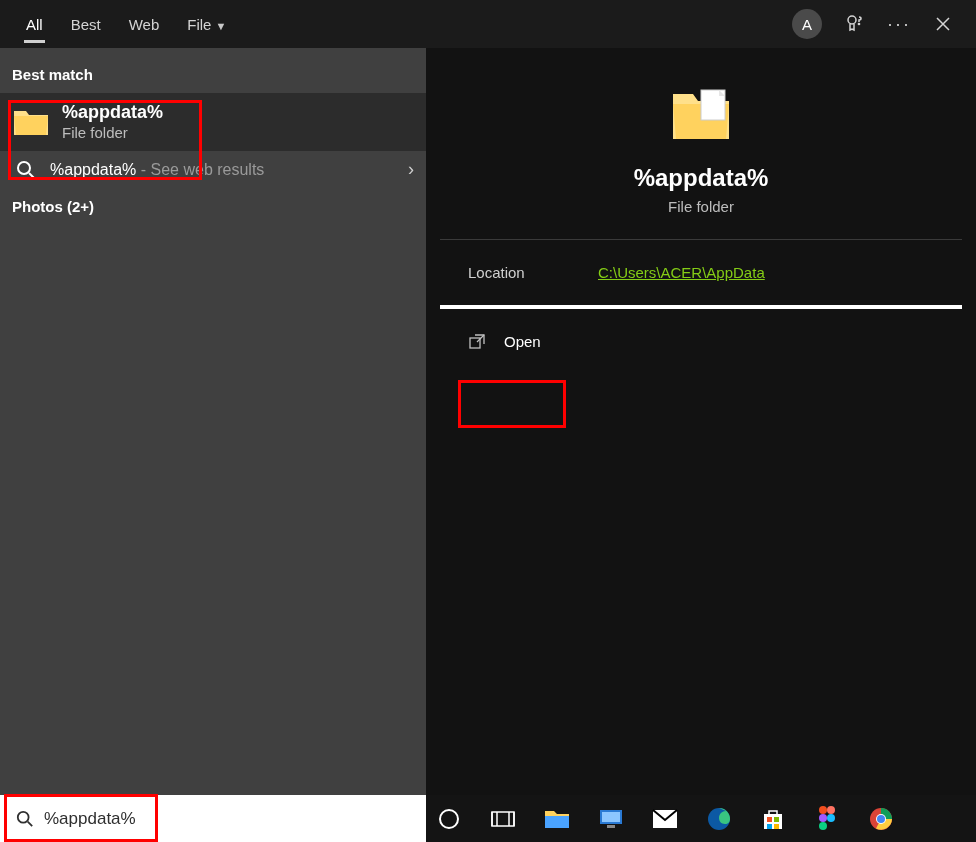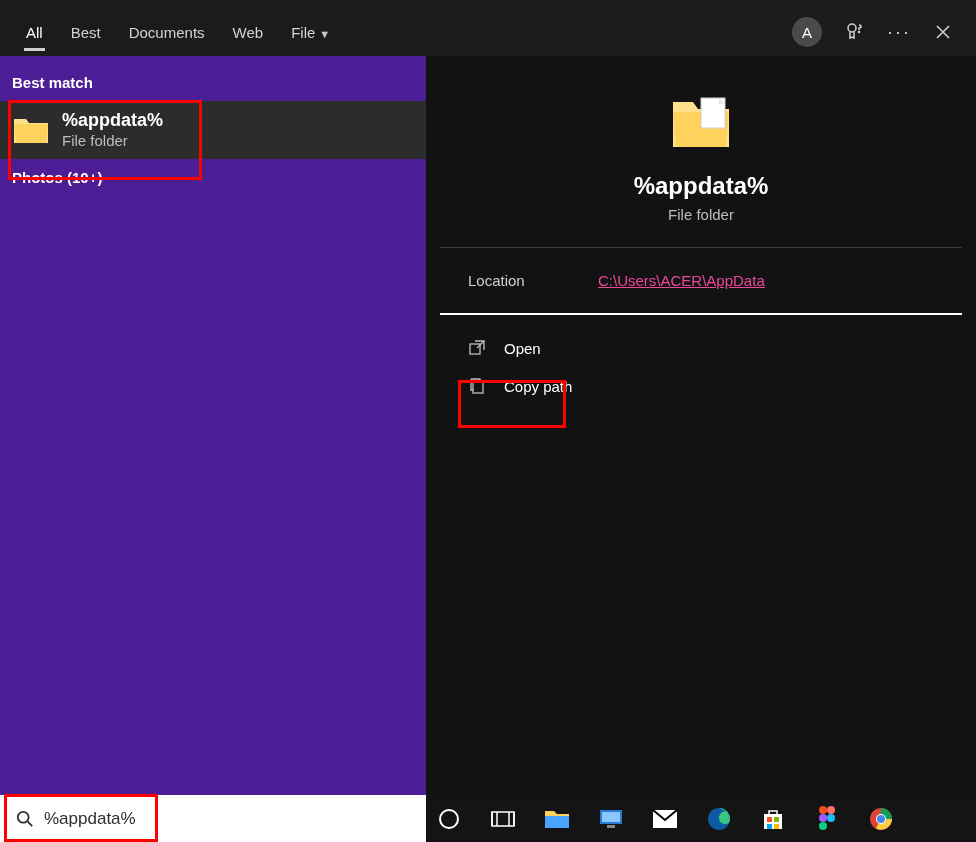--- a/index.html
+++ b/index.html
@@ -22,21 +22,20 @@
     background: #1b1b1b;
     display: flex;
     flex-direction: column;
   }
   .tabs {
     display: flex;
     align-items: center;
     height: 48px;
     padding-left: 12px;
     background: #1b1b1b;
-    margin-top: 8px;
   }
   .tab {
     padding: 12px 14px;
     color: #d4d4d4;
     font-size: 15px;
     cursor: pointer;
     position: relative;
   }
   .tab.active {
     color: #fff;
@@ -83,21 +82,21 @@
     color: #d4d4d4;
   }
   .body {
     flex: 1;
     display: flex;
     background: #1f1f1f;
     min-height: 0;
   }
   .left {
     width: 426px;
-    background: #4c1d95;
+    background: #404040;
     padding-top: 8px;
   }
   .right {
     flex: 1;
     background: #121212;
     padding: 10px 14px 10px 14px;
   }
   .section-label {
     padding: 10px 14px 10px 12px;
     font-size: 15px;
@@ -170,39 +169,39 @@
     color: #fff;
     margin-bottom: 6px;
   }
   .preview-sub {
     font-size: 15px;
     color: #bdbdbd;
   }
   .kv-row {
     display: flex;
     padding: 24px 28px;
-    border-bottom: 2px solid #ffffff;
+    border-bottom: 4px solid #ffffff;
     font-size: 15px;
   }
   .kv-row .k {
     width: 130px;
     color: #d0d0d0;
   }
   .kv-row .v {
     flex: 1;
-    color: #ec4899;
+    color: #84cc16;
     text-decoration: underline;
     cursor: pointer;
   }
   .actions {
     padding: 14px 10px;
   }
   .action {
     display: flex;
-    align-items: center;
+    align-items: flex-start;
     padding: 10px 18px;
     font-size: 15px;
     color: #fff;
     cursor: pointer;
   }
   .action .aicon {
     width: 18px;
     height: 18px;
     margin-right: 18px;
     display: flex;
@@ -264,21 +263,20 @@
   svg { display: block; }
 </style>
 </head>
 <body>
 
 <div class="search-panel">
 
   <div class="tabs">
     <div class="tab active">All</div>
     <div class="tab">Best</div>
-    <div class="tab">Documents</div>
     <div class="tab">Web</div>
     <div class="tab">
       <span>File</span><span class="chev">▼</span>
     </div>
     <div class="spacer"></div>
     <div class="topright">
       <div class="avatar">A</div>
       <div class="icon-btn">
         <svg width="20" height="20" viewBox="0 0 20 20" fill="none" stroke="#d4d4d4" stroke-width="1.5">
           <circle cx="7" cy="6" r="4"></circle>
@@ -308,22 +306,34 @@
             <path d="M2 10h34l-2 19H4z" fill="#ffd25e"></path>
           </svg>
         </div>
         <div class="result-text">
           <div class="title">%appdata%</div>
           <div class="subtitle">File folder</div>
         </div>
       </div>
 
 
-
-      <div class="section-label">Photos (10+)</div>
+      <div class="result-item web-result">
+        <div class="search-icon">
+          <svg width="20" height="20" viewBox="0 0 20 20" fill="none" stroke="#fff" stroke-width="2">
+            <circle cx="8" cy="8" r="6"></circle>
+              <path d="M13 13l5 5"></path>
+          </svg>
+        </div>
+        <div>
+          <span class="main">%appdata%</span><span class="sub"> - See web results</span>
+        </div>
+        <div class="chevron-right">›</div>
+      </div>
+
+      <div class="section-label">Photos (2+)</div>
 
     </div>
 
     <div class="right">
       <div class="preview-header">
         <div class="big-folder">
           <svg width="64" height="58" viewBox="0 0 64 58">
             <path d="M4 8h20l5 7h31v38H4z" fill="#ffe08a"></path>
             <path d="M4 18h56l-3 35H7z" fill="#ffd25e"></path>
             <rect x="32" y="4" width="24" height="30" fill="#fff" stroke="#ccc"></rect>
@@ -342,29 +352,20 @@
       <div class="actions">
         <div class="action">
           <span class="aicon">
             <svg width="16" height="16" viewBox="0 0 16 16" fill="none" stroke="#c0c0c0" stroke-width="1.3">
               <rect x="1" y="4" width="10" height="10"></rect>
                 <path d="M6 1h9v9"></path>
                 <path d="M15 1L8 8"></path>
             </svg>
           </span>
           <span>Open</span>
-        </div>
-        <div class="action">
-          <span class="aicon">
-            <svg width="16" height="16" viewBox="0 0 16 16" fill="none" stroke="#c0c0c0" stroke-width="1.3">
-              <rect x="4" y="4" width="10" height="11"></rect>
-                <path d="M2 1h9v3M2 1v11h2"></path>
-            </svg>
-          </span>
-          <span>Copy path</span>
         </div>
       </div>
     </div>
   </div>
 </div>
 
 <div class="hl-red" style="left:8px;top:100px;width:188px;height:74px;"></div>
 <div class="hl-red" style="left:458px;top:380px;width:102px;height:42px;"></div>
 <div class="hl-red" style="left:4px;top:794px;width:148px;height:42px;"></div>
 

